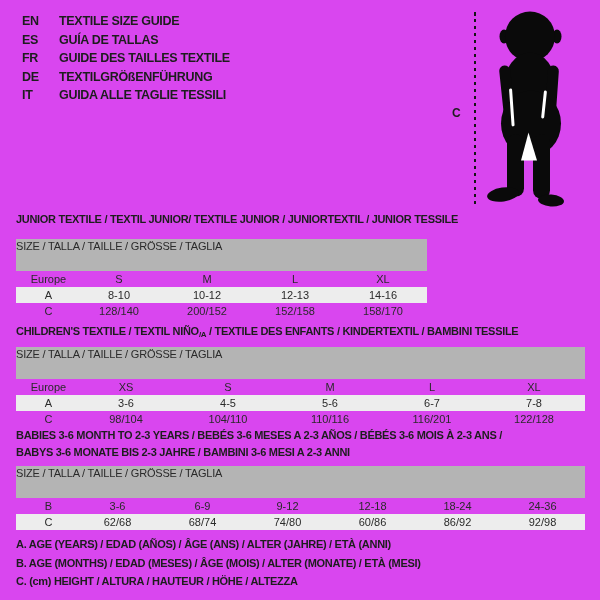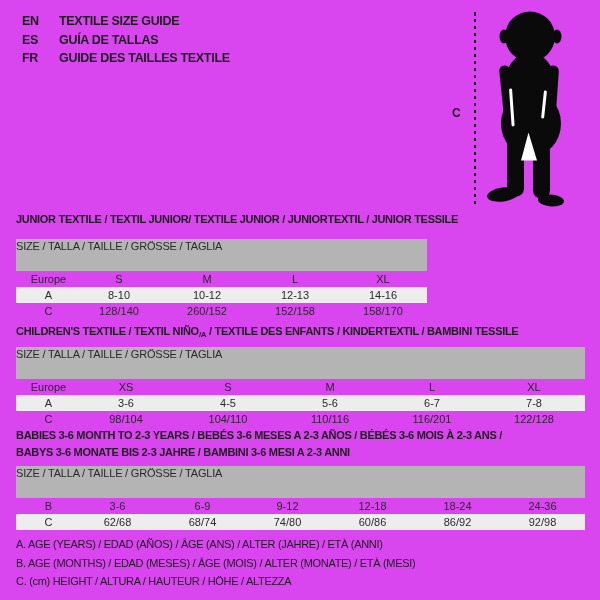--- a/index.html
+++ b/index.html
@@ -20,40 +20,48 @@
   
   .heading { position:absolute; left:16px; font-weight:bold; font-size:11px; letter-spacing:-0.3px; line-height:16.5px; white-space:nowrap; }
   .tbl { position:absolute; left:16px; font-size:11px; color:#2a2a2a; }
   .t-header { height:32px; line-height:15px; background:#b4b4b4; color:#2a2a2a; letter-spacing:-0.2px; }
   .t-row { display:flex; height:16px; line-height:16px; }
   .tbl > .t-row:nth-child(3) { background:#ededed; }
   .t-label { width:59px; padding-left:6px;text-align:center; }
   .t-cell { flex:1; text-align:center; }
   sub.niny { font-size:8px; vertical-align:-2px; }
   
-  .footnotes { position:absolute; left:16px; top:535px; font-weight:normal; font-size:11px; letter-spacing:-0.3px; }
+  .footnotes { position:absolute; left:16px; top:535px; font-weight:bold; font-size:11px; letter-spacing:-0.3px; }
   .footnotes div { height:18.5px; line-height:18.5px; }
 </style>
 </head>
 <body>
 
 <div class="canvas">
 
   <div class="lang-list">
     <div class="lang-row">
       <span class="lang-code">EN</span>
       <span class="lang-label">TEXTILE SIZE GUIDE</span>
     </div>
     <div class="lang-row">
       <span class="lang-code">ES</span>
       <span class="lang-label">GUÍA DE TALLAS</span>
     </div>
     <div class="lang-row">
       <span class="lang-code">FR</span>
       <span class="lang-label">GUIDE DES TAILLES TEXTILE</span>
+    </div>
+    <div class="lang-row">
+      <span class="lang-code">DE</span>
+      <span class="lang-label">TEXTILGRÖßENFÜHRUNG</span>
+    </div>
+    <div class="lang-row">
+      <span class="lang-code">IT</span>
+      <span class="lang-label">GUIDA ALLE TAGLIE TESSILI</span>
     </div>
   </div>
 
   <div class="measure-c">C</div>
   <div class="dash-line"></div>
   <svg class="silhouette" width="94" height="200" viewBox="0 0 94 199" xmlns="http://www.w3.org/2000/svg">
     <g fill="#0a0a0a">
       <ellipse cx="23" cy="28" rx="4.5" ry="7"></ellipse>
       <ellipse cx="76" cy="28" rx="4.5" ry="7"></ellipse>
       <ellipse cx="49" cy="28" rx="25" ry="25"></ellipse>
@@ -86,21 +94,21 @@
     <div class="t-row">
       <span class="t-label">A</span>
       <span class="t-cell">8-10</span>
       <span class="t-cell">10-12</span>
       <span class="t-cell">12-13</span>
       <span class="t-cell">14-16</span>
     </div>
     <div class="t-row">
       <span class="t-label">C</span>
       <span class="t-cell">128/140</span>
-      <span class="t-cell">260/152</span>
+      <span class="t-cell">200/152</span>
       <span class="t-cell">152/158</span>
       <span class="t-cell">158/170</span>
     </div>
   </div>
 
   <div class="heading" style="top:323px"><span>CHILDREN'S TEXTILE / TEXTIL NIÑO</span><sub class="niny">/A</sub><span> / TEXTILE DES ENFANTS / KINDERTEXTIL / BAMBINI TESSILE</span></div>
   <div class="tbl" style="top:347px;width:569px">
     <div class="t-header">SIZE / TALLA / TAILLE / GRÖSSE / TAGLIA</div>
     <div class="t-row">
       <span class="t-label">Europe</span>

